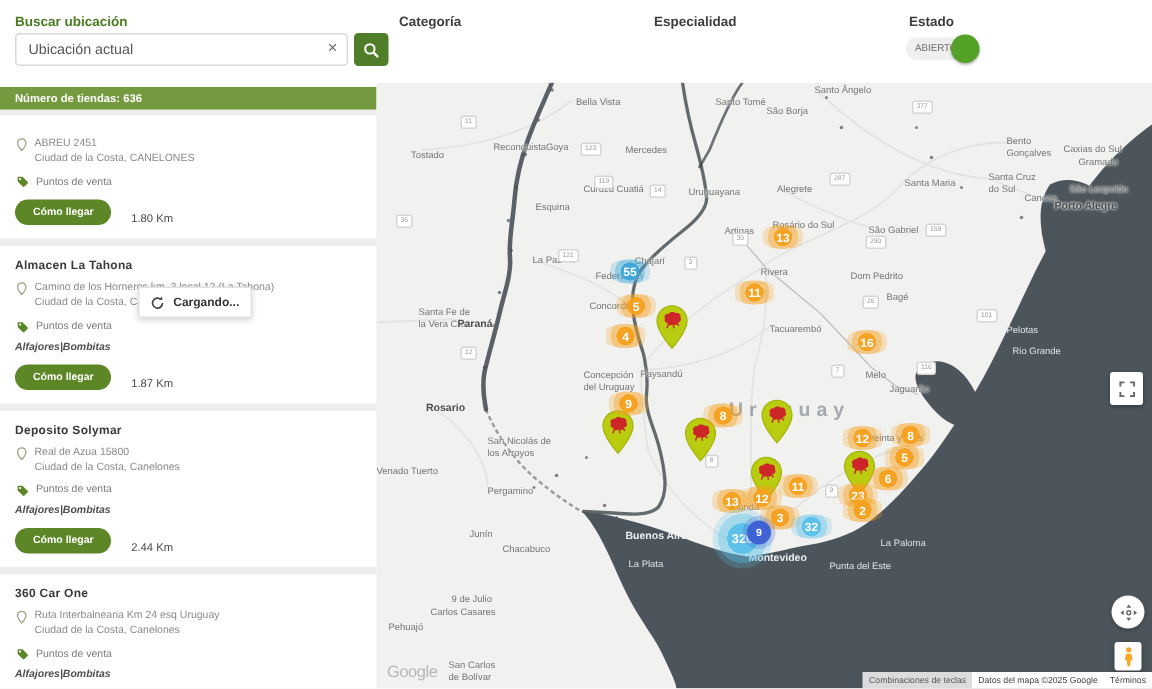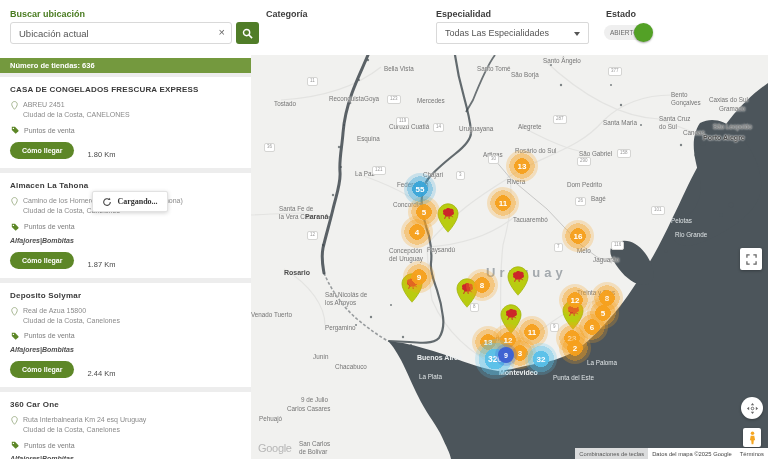--- a/index.html
+++ b/index.html
@@ -40,36 +40,36 @@
   .s-tag svg { margin:0 5px 0 1px; }
   .s-tag-t { font-size:7px; color:#7c7c7c; }
   .s-spec { font-size:7px; font-style:italic; font-weight:700; color:#4f4f4f; margin-top:6px; }
   .s-act { display:flex; align-items:flex-end; margin-top:8px; }
   .s-btn { background:#5d8727; color:#fff; font-size:7px; font-weight:700; border:none;
     border-radius:12px; padding:5px 12px; cursor:pointer; font-family:"Liberation Sans",sans-serif; }
   .s-dist { font-size:7.5px; color:#4a4a4a; margin-left:13px; }
   .loading-box { position:absolute; left:92px; top:191px; width:76px; height:21px; background:#fff;
     border:1px solid #e2e2e2; border-radius:2px; box-shadow:0 1px 4px rgba(0,0,0,.18); z-index:40;
     display:flex; align-items:center; justify-content:center; gap:5px; }
-  .loading-box span { font-size:8px; font-weight:700; color:#333;font-family:Liberation Serif, serif; }
+  .loading-box span { font-size:8px; font-weight:700; color:#333; }
 
   
   .map { position:absolute; left:251px; top:55px; width:517px; height:404px; background:#f1f1ef;
     overflow:hidden; z-index:10; }
   .map svg.base { position:absolute; left:0; top:0; }
   .mlabel,.wlabel { position:absolute; font-size:6.3px; color:#757575; white-space:pre-line; line-height:1.25;
     text-shadow:0 0 2px #f1f1ef,0 0 2px #f1f1ef; pointer-events:none; }
   .wlabel { color:#dfe4e6; text-shadow:none; }
   .mbold { font-weight:700; font-size:7px; color:#4d4d4d; }
   .wlabel.mbold { color:#eef1f2; }
   .country-label { position:absolute; font-size:13px; letter-spacing:4px; color:#8a9197; font-weight:700;
     opacity:.75; pointer-events:none; }
   .shield { position:absolute; background:#fff; border:1px solid #d5d5d3; border-radius:2px;
     font-size:4.5px; color:#9a9a9a; padding:1px 2px; line-height:1; pointer-events:none; }
-  .cluster { position:absolute; width:32px; height:32px; border-radius:50%; display:flex; align-items:center;
+  .cluster { position:absolute; width:32px; height:16px; border-radius:50%; display:flex; align-items:center;
     justify-content:center; color:#fff; font-size:8px; font-weight:700; cursor:pointer; }
   .cl-orange { background:radial-gradient(circle, rgba(246,160,28,.97) 0 34%, rgba(246,160,28,.52) 34% 56%,
     rgba(246,160,28,.24) 56% 74%, rgba(246,160,28,0) 74%); }
   .cl-blue-med { background:radial-gradient(circle, rgba(57,165,216,.97) 0 34%, rgba(57,165,216,.5) 34% 56%,
     rgba(57,165,216,.22) 56% 74%, rgba(57,165,216,0) 74%); }
   .cl-blue-light { background:radial-gradient(circle, rgba(88,192,233,.97) 0 36%, rgba(88,192,233,.5) 36% 58%,
     rgba(88,192,233,.22) 58% 76%, rgba(88,192,233,0) 76%); }
   .cl-big { width:40px; height:40px; font-size:8.5px; }
   .cl-small { width:16px; height:16px; font-size:7px; background:#3f63d2; box-shadow:0 0 0 3px rgba(63,99,210,.25); }
   .pin { position:absolute; width:22px; height:30px; cursor:pointer; }
@@ -98,37 +98,32 @@
   <button class="search-btn">
     <svg width="11" height="11" viewBox="0 0 12 12">
       <circle cx="5" cy="5" r="3.4" fill="none" stroke="#fff" stroke-width="1.5"></circle>
       <line x1="7.6" y1="7.6" x2="11" y2="11" stroke="#fff" stroke-width="1.7"></line>
     </svg>
   </button>
 
   <div class="f-label gray" style="left:266px;top:9px">Categoría</div>
 
   <div class="f-label gray" style="left:436px;top:9px">Especialidad</div>
-  <div class="select" style="left:436px;top:22px;width:153px">
-    <span>Todas Las Especialidades</span>
-    <span class="caret"></span>
-  </div>
 
   <div class="f-label gray" style="left:606px;top:9px">Estado</div>
   <div class="toggle-pill">
     <span>ABIERTO</span>
     <span class="toggle-knob"></span>
   </div>
 </div>
 
 <div class="sidebar">
   <div class="count-banner">Número de tiendas: 636</div>
   <div>
   <div class="store-card">
-    <div class="s-name">CASA DE CONGELADOS FRESCURA EXPRESS</div>
     <div class="s-addr">
       <svg width="7" height="9" viewBox="0 0 10 13">
         <path d="M5 .8C2.7.8 1 2.5 1 4.8 1 8 5 12 5 12s4-4 4-7.2C9 2.5 7.3.8 5 .8z" fill="none" stroke="#96a87e" stroke-width="1.2"></path>
       </svg>
       <div>
             <div class="s-a1">ABREU 2451</div>
             <div class="s-a2">Ciudad de la Costa, CANELONES</div>
           </div>
     </div>
     <div class="s-tag">

